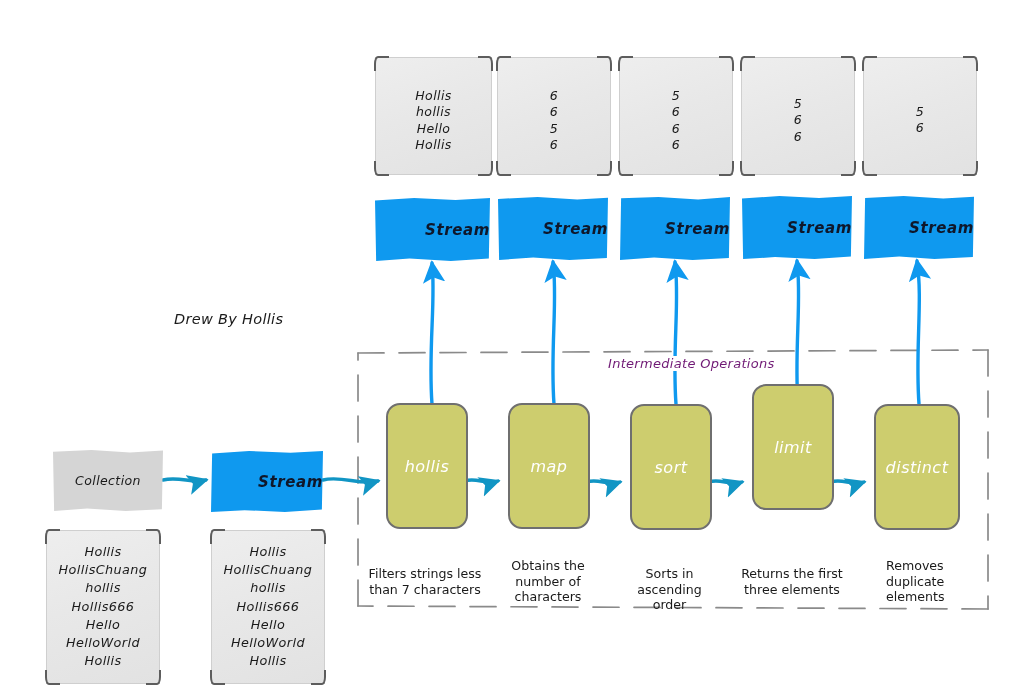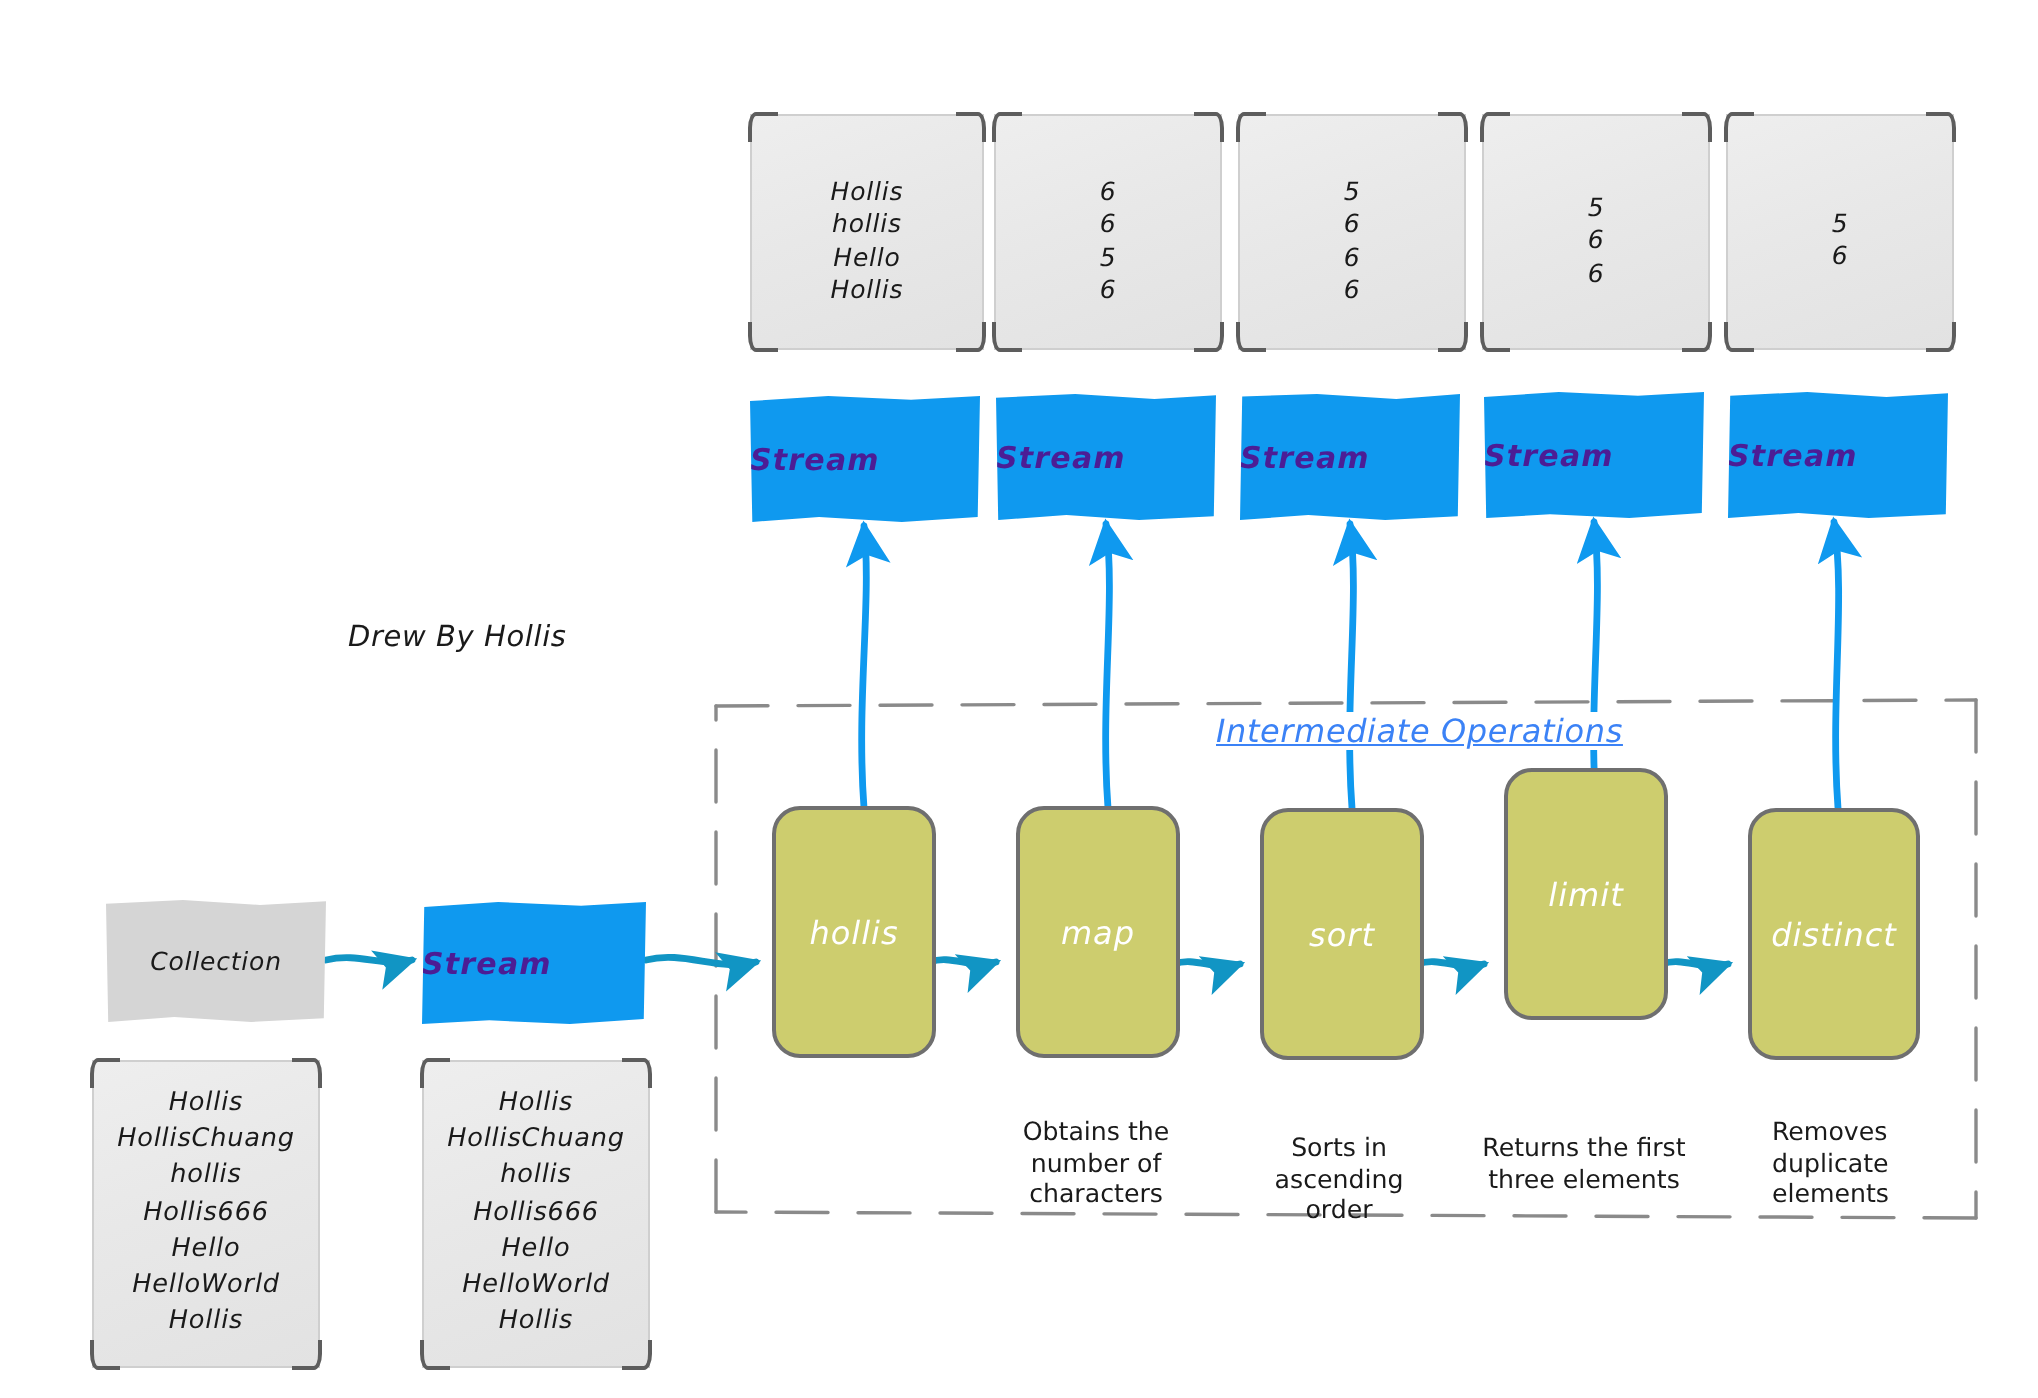--- a/index.html
+++ b/index.html
@@ -49,22 +49,22 @@
     color: #1a1a1a;
     font-size: 12.5px;
     line-height: 16.4px;
   }
   .paper.bottom-list .lines { font-size: 12.8px; line-height: 18.2px; }
 
   
   .stream {
     position: absolute;
     background: #0f99ef;
-    color: #4c1d95;
-    display: flex; align-items: center; justify-content: flex-start;
+    color: #0f172a;
+    display: flex; align-items: center; justify-content: flex-end;
     font-size: 15px; font-weight: 700;
     letter-spacing: .6px;
   }
 
   
   .collection {
     position: absolute;
     background: #d5d5d5;
     color: #1a1a1a;
     display: flex; align-items: center; justify-content: center;
@@ -95,26 +95,25 @@
 
   
   .drew {
     position: absolute;
     color: #1a1a1a;
     font-size: 14.5px;
     letter-spacing: .3px;
   }
   .inter-label {
     position: absolute;
-    color: #3b82f6;
-    font-size: 16px;
+    color: #701a75;
+    font-size: 13px;
     letter-spacing: .3px;
     background: #ffffff;
     padding: 0 5px;
-    text-decoration: underline;
   }
 
   svg { overflow: visible; }
 </style>
 </head>
 <body>
 
 <div id="canvas">
 
   <svg width="1019" height="699" style="position:absolute;left:0;top:0;pointer-events:none">
@@ -283,18 +282,19 @@
   <div class="op hand" style="left:610px;top:404px;width:78px;height:122px;">
     <span>sort</span>
   </div>
   <div class="op hand" style="left:732px;top:384px;width:78px;height:122px;">
     <span>limit</span>
   </div>
   <div class="op hand" style="left:854px;top:404px;width:82px;height:122px;">
     <span>distinct</span>
   </div>
 
+  <div class="caption" style="left:339px;top:566px;width:132px;">Filters strings less than 7 characters</div>
   <div class="caption" style="left:488px;top:558px;width:80px;">Obtains the number of characters</div>
   <div class="caption" style="left:601px;top:566px;width:97px;">Sorts in ascending order</div>
   <div class="caption" style="left:716px;top:566px;width:112px;">Returns the first three elements</div>
   <div class="caption" style="left:866px;top:558px;width:74px;text-align:left;">Removes duplicate elements</div>
 
 </div>
 
 </body></html>

